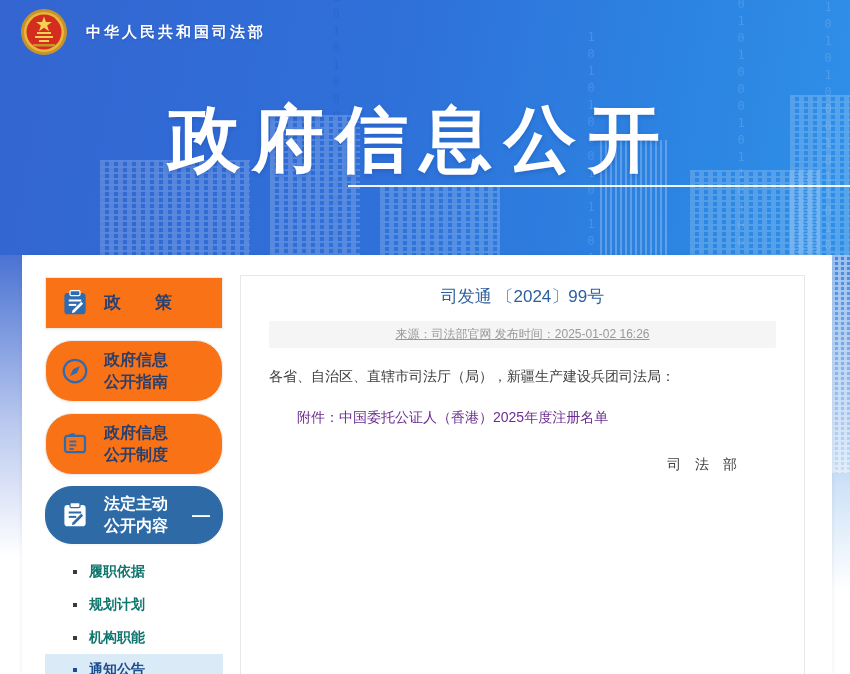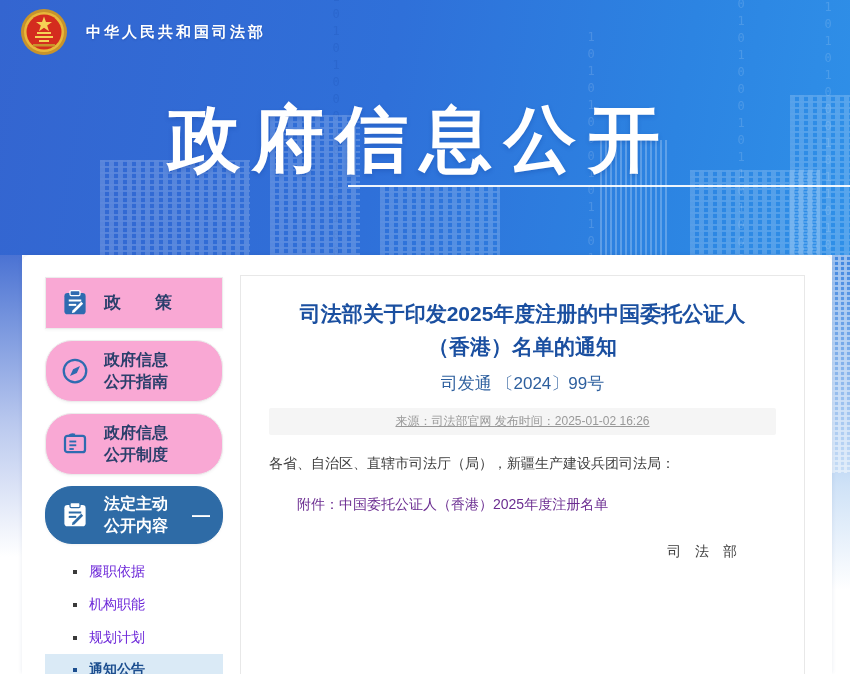--- a/index.html
+++ b/index.html
@@ -53,37 +53,37 @@
       repeating-linear-gradient(to bottom, rgba(255,255,255,.9) 0 2px, transparent 2px 5px),
       repeating-linear-gradient(to right, rgba(255,255,255,.9) 0 3px, transparent 3px 6px);}
   
   .card{
     position:absolute;top:255px;left:22px;width:810px;height:419px;background:#fff;
     border-radius:8px 8px 0 0;box-shadow:0 -1px 4px rgba(30,60,120,.10);
   }
   
   .sidebar{position:absolute;top:22px;left:23px;width:178px;}
   .side-card{
-    display:flex;align-items:center;background:#f9a8d4;border:1px solid #ececec;
+    display:flex;align-items:center;background:#f97316;border:1px solid #ececec;
     box-shadow:0 1px 3px rgba(0,0,0,.05);margin-bottom:11px;cursor:pointer;
     padding:0 0 0 14px;min-height:52px;box-sizing:border-box;
   }
   .side-card .ic{width:30px;height:30px;flex:0 0 auto;margin-right:14px;}
   .side-label{color:#2a3f6b;font-weight:bold;font-size:17px;line-height:1.35;}
   .side-label .l2{font-size:16px;}
   .side-card.two{min-height:62px;border-radius:27px;}
   .side-card.active{
     background:#2e6ba6;border-color:#2e6ba6;min-height:58px;
   }
   .side-card.active .side-label{color:#fff;font-size:16px;}
   .collapse{margin-left:auto;padding:0 12px 0 4px;color:#fff;font-weight:bold;font-size:18px;line-height:1;}
   .sublist{margin-top:4px;}
   .subitem{
     display:flex;align-items:center;height:33px;padding-left:28px;cursor:pointer;
-    color:#6d28d9;font-size:14px;
+    color:#0f766e;font-size:14px;font-weight:bold;
   }
   .subitem .bullet{width:4px;height:4px;background:#3a3a3a;margin-right:12px;flex:0 0 auto;}
   .subitem.active{background:#daeaf6;color:#1c4e8f;font-weight:bold;height:31px;}
   .subitem.active .bullet{background:#1c4e8f;}
   
   .article{
     position:absolute;top:20px;left:218px;width:565px;box-sizing:border-box;
     border:1px solid #e8e8e8;background:#fff;min-height:400px;padding:0 28px 20px;
   }
   .art-title{
@@ -195,38 +195,34 @@
       <span class="collapse">—</span>
     </div>
 
     <div class="sublist">
       <div class="subitem">
         <span class="bullet"></span>
         <span>履职依据</span>
       </div>
       <div class="subitem">
         <span class="bullet"></span>
+        <span>规划计划</span>
+      </div>
+      <div class="subitem">
+        <span class="bullet"></span>
         <span>机构职能</span>
       </div>
-      <div class="subitem">
-        <span class="bullet"></span>
-        <span>规划计划</span>
-      </div>
       <div class="subitem active">
         <span class="bullet"></span>
         <span>通知公告</span>
       </div>
     </div>
   </div>
 
   <div class="article">
-    <div class="art-title">
-      <div>司法部关于印发2025年度注册的中国委托公证人</div>
-      <div>（香港）名单的通知</div>
-    </div>
     <div class="doc-number">司发通 〔2024〕99号</div>
     <div class="source-bar">来源：司法部官网 发布时间：2025-01-02 16:26</div>
 
     <div class="body-text">
       <div class="greeting">各省、自治区、直辖市司法厅（局），新疆生产建设兵团司法局：</div>
       <div class="attachment">附件：中国委托公证人（香港）2025年度注册名单</div>
       <div class="signer">司 法 部</div>
 
     </div>
   </div>

